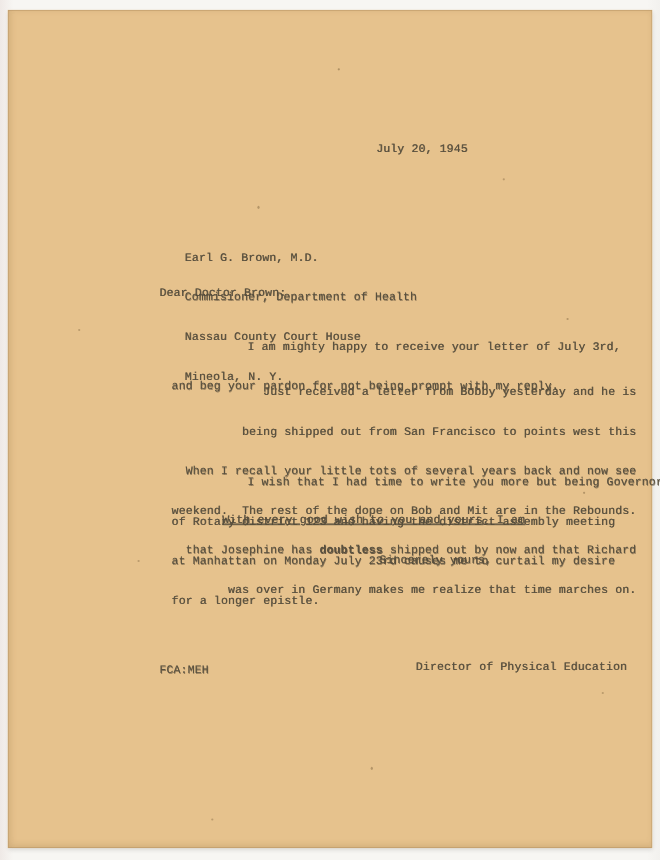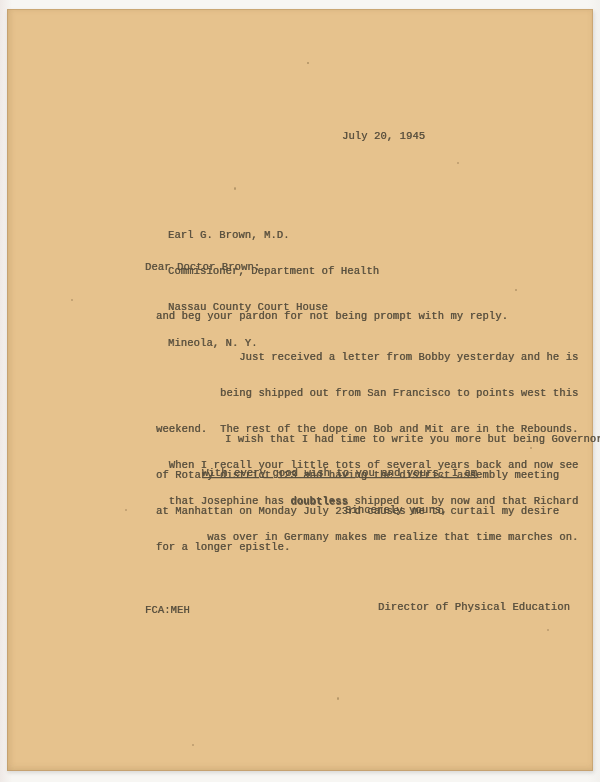--- a/index.html
+++ b/index.html
@@ -65,28 +65,29 @@
     <div class="type" style="left:138px;top:196px;">
       <div class="tline">Earl G. Brown, M.D.</div>
       <div class="tline">Commisioner, Department of Health</div>
       <div class="tline">Nassau County Court House</div>
       <div class="tline">Mineola, N. Y.</div>
     </div>
 
     <div class="type" style="left:138px;top:252px;">Dear Doctor Brown:</div>
 
     <div class="type" style="left:126px;top:277px;">
+      <div class="tline indent">I am mighty happy to receive your letter of July 3rd,</div>
       <div class="tline">and beg your pardon for not being prompt with my reply.</div>
     </div>
 
     <div class="type" style="left:126px;top:318px;text-align:right;">
       <div class="tline indent">Just received a letter from Bobby yesterday and he is</div>
       <div class="tline">being shipped out from San Francisco to points west this</div>
+      <div class="tline">When I recall your little tots of several years back and now see</div>
       <div class="tline">weekend.  The rest of the dope on Bob and Mit are in the Rebounds.</div>
-      <div class="tline">When I recall your little tots of several years back and now see</div>
       <div class="tline"><span>that Josephine has </span><span class="bold-word">doubtless</span><span> shipped out by now and that Richard</span></div>
       <div class="tline">was over in Germany makes me realize that time marches on.</div>
     </div>
 
     <div class="type" style="left:126px;top:400px;">
       <div class="tline indent">I wish that I had time to write you more but being Governor</div>
       <div class="tline">of Rotary district 123 and having the district assembly meeting</div>
       <div class="tline">at Manhattan on Monday July 23rd causes me to curtail my desire</div>
       <div class="tline">for a longer epistle.</div>
     </div>

